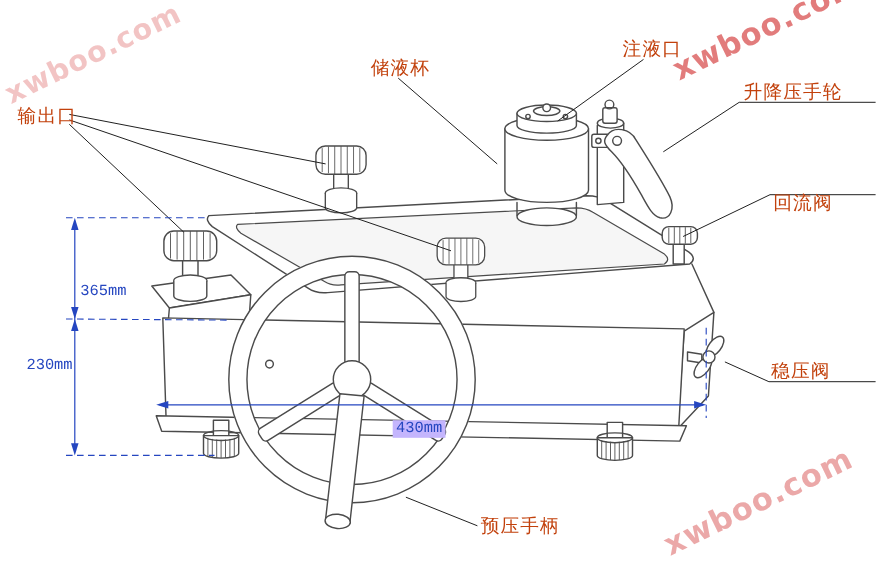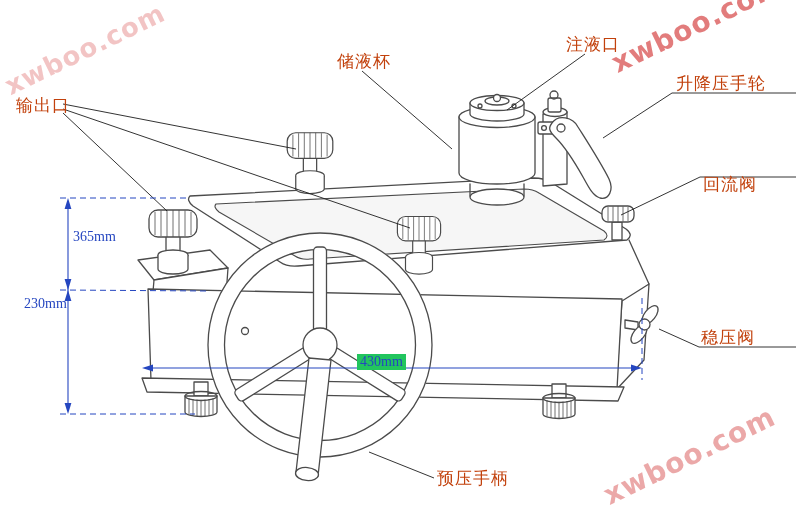--- a/index.html
+++ b/index.html
@@ -17,23 +17,23 @@
   .dimline{fill:none;stroke:#2546c0;stroke-width:1.1;}
   .dimdash{fill:none;stroke:#2546c0;stroke-width:1;stroke-dasharray:6 4;}
   .dimarrow{fill:#2546c0;stroke:none;}
   
   .label{
     position:absolute;z-index:3;color:#c2410c;font-size:17px;line-height:1.15;
     white-space:nowrap;letter-spacing:1px;
   }
   .dim{
     position:absolute;z-index:3;color:#2546c0;font-size:14px;
-    font-family:Liberation Serif, serif;white-space:nowrap;
+    font-family:Liberation Mono, monospace;white-space:nowrap;margin-top:28px;
   }
-  .dim.bg{background:#22c55e;padding:0 3px;}
+  .dim.bg{background:#c4b5fd;padding:0 3px;}
   .wm{
     position:absolute;z-index:2;font-size:28px;font-weight:bold;
     font-family:"DejaVu Sans",sans-serif;letter-spacing:1px;white-space:nowrap;
     transform:rotate(-26deg);transform-origin:0 0;pointer-events:none;
   }
   .wm.tl{left:0;top:74px;color:#f0b6b6;opacity:.8;font-size:26px;}
   .wm.tr{left:606px;top:50px;color:#dd6666;opacity:.85;}
   .wm.br{left:598px;top:482px;color:#e89a9a;opacity:.85;}
 </style>
 </head>

